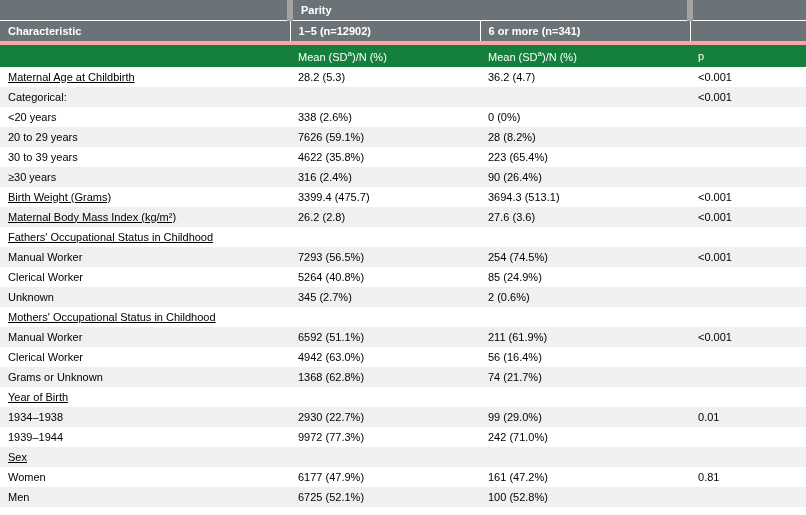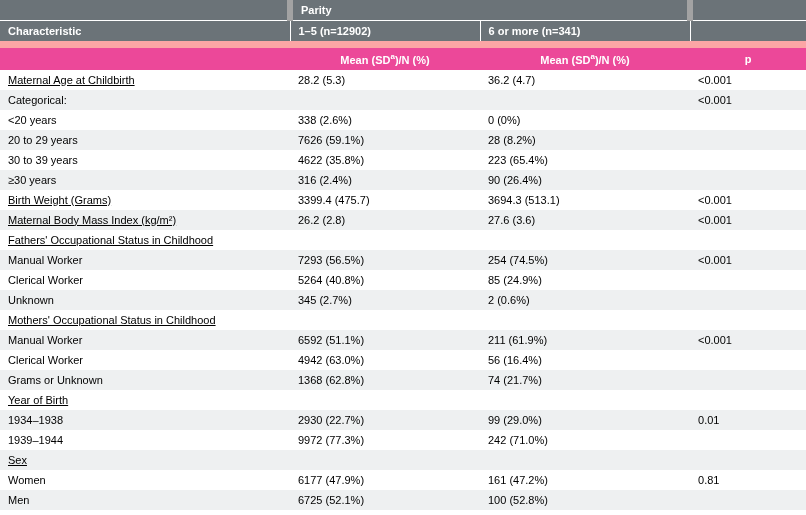--- a/index.html
+++ b/index.html
@@ -28,29 +28,28 @@
     color: #fff;
     font-weight: bold;
     border-bottom: 1px solid #fff;
     border-right: 6px solid #a3a3a3;
   }
   .header-row-1 td:last-child { border-right: none; }
   .header-row-2 td {
     background: #6b7378;
     color: #fff;
     font-weight: bold;
-    border-bottom: 7px solid #fca5a5;
+    border-bottom: 4px solid #fca5a5;
     border-right: 1px solid #fff;
   }
   .header-row-2 td:last-child { border-right: none; }
   .header-row-3 td {
-    background: #ec4899;
+    background: #15803d;
     color: #fff;
-    font-weight: bold;
-    text-align: center;
+    font-weight: normal;
   }
   .data-row td {
     background: #fff;
   }
   .alt td {
     background: #eef0f1;
   }
   .section td:first-child {
     text-decoration: underline;
   }

